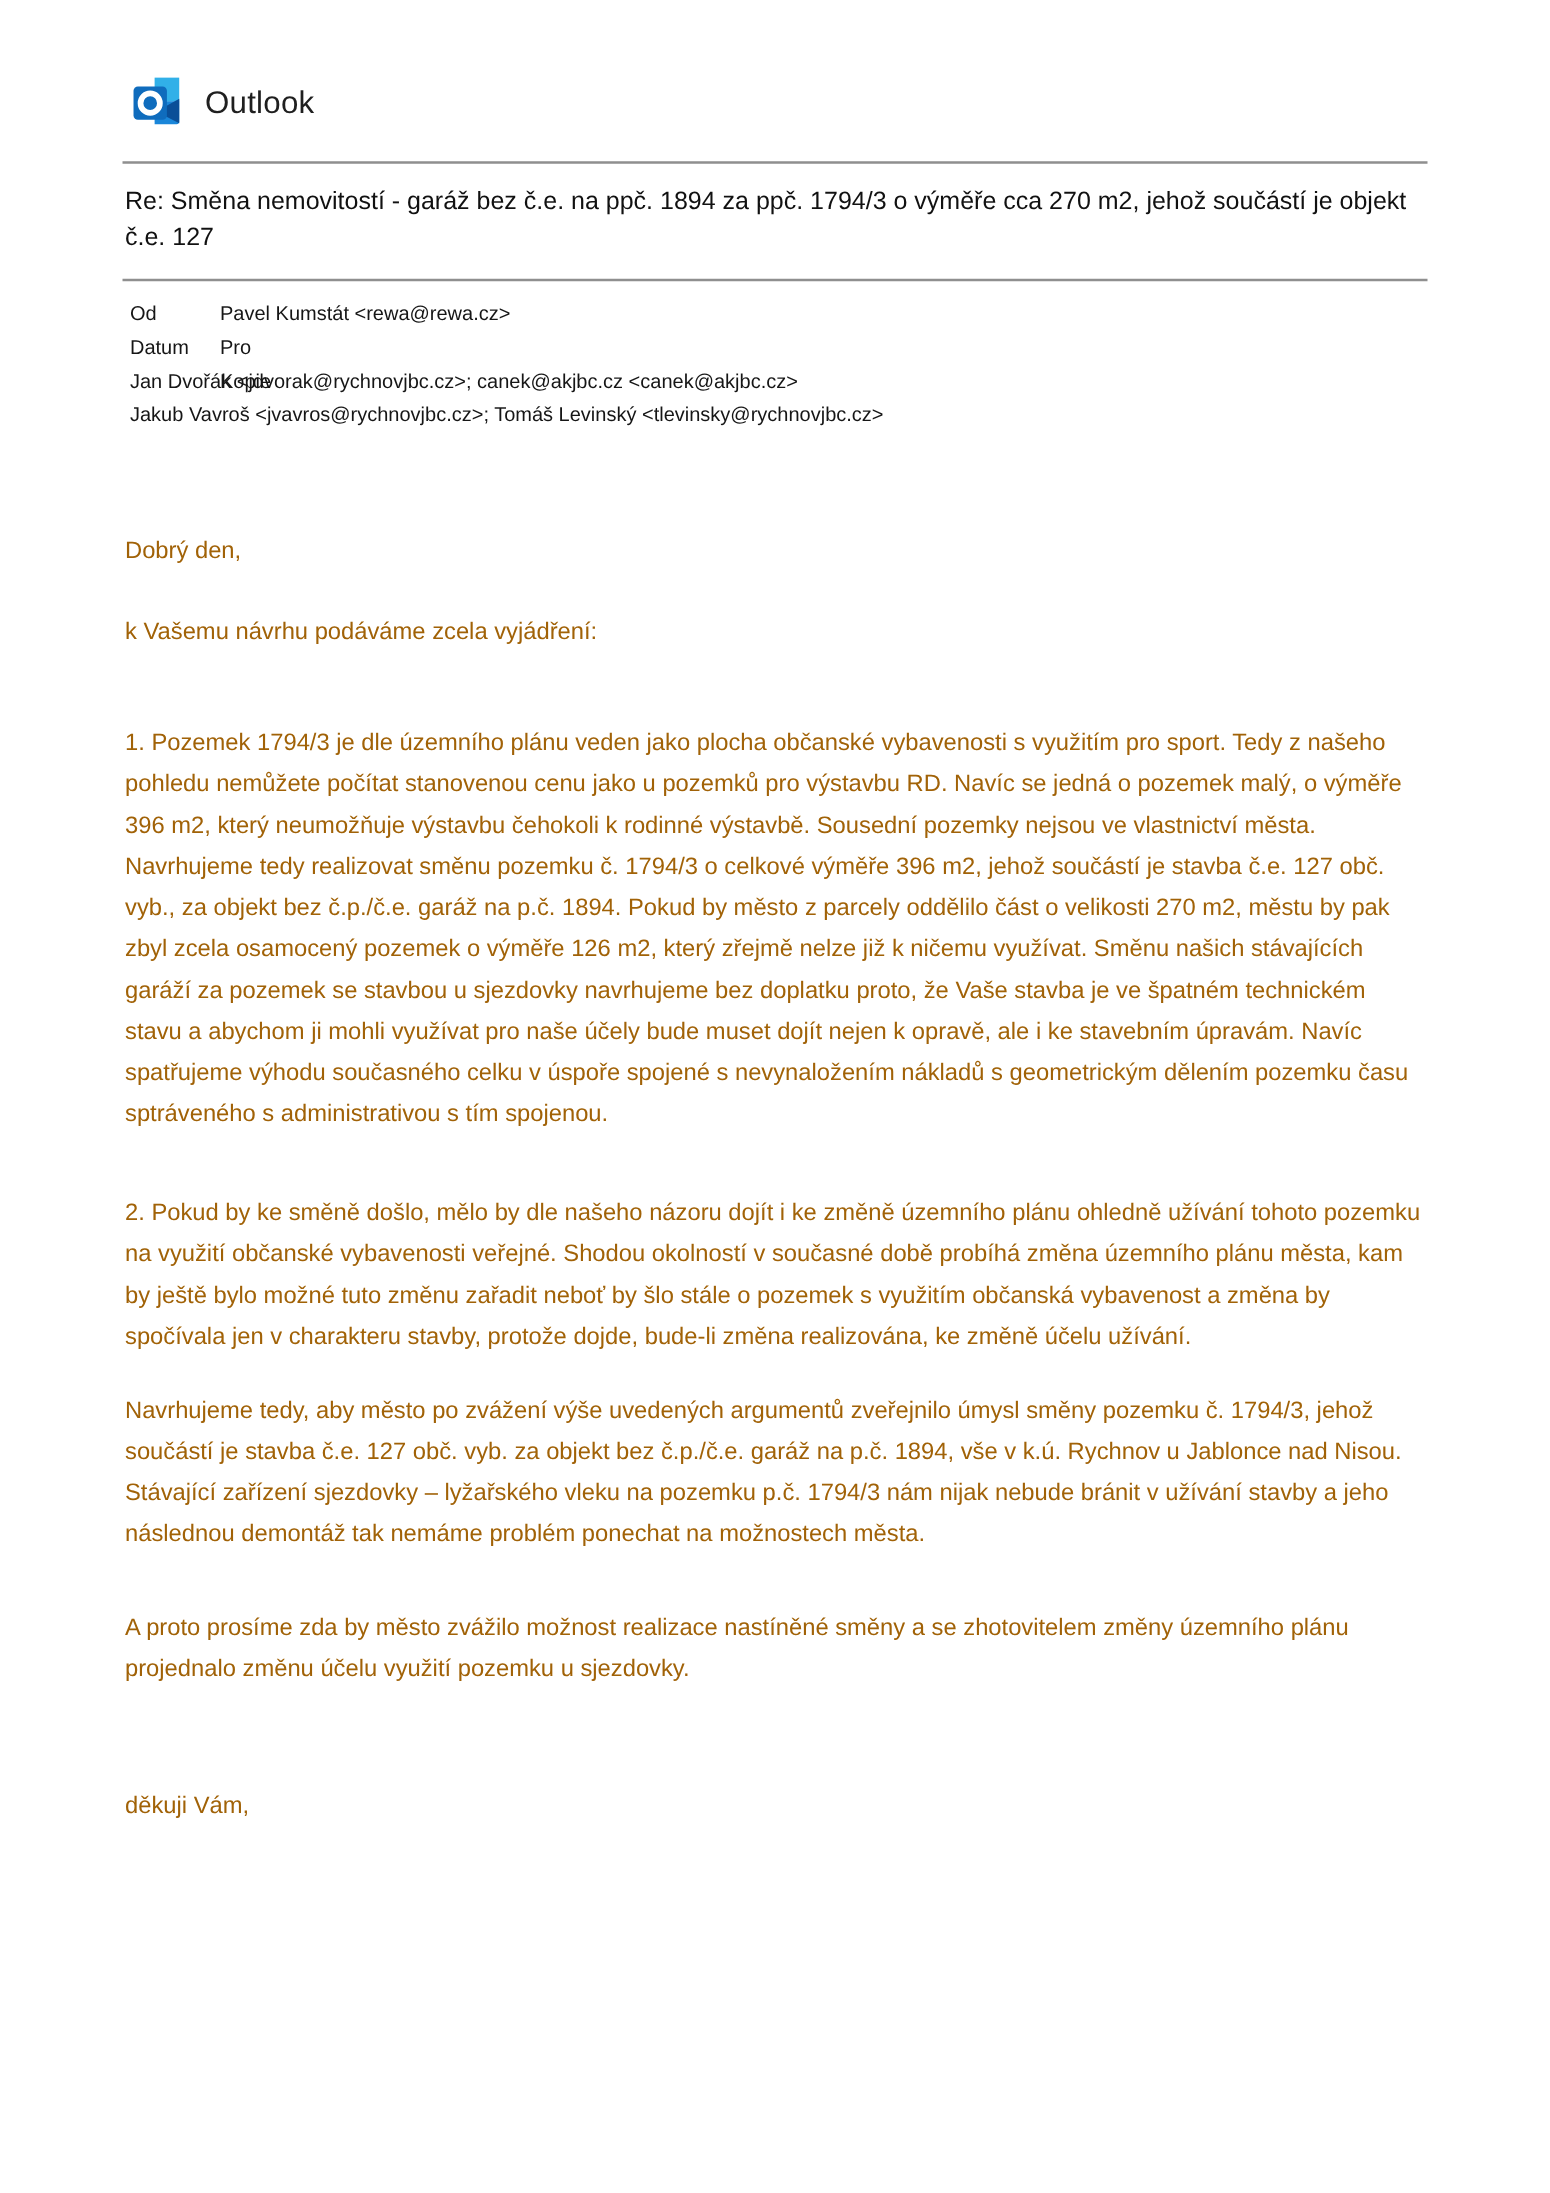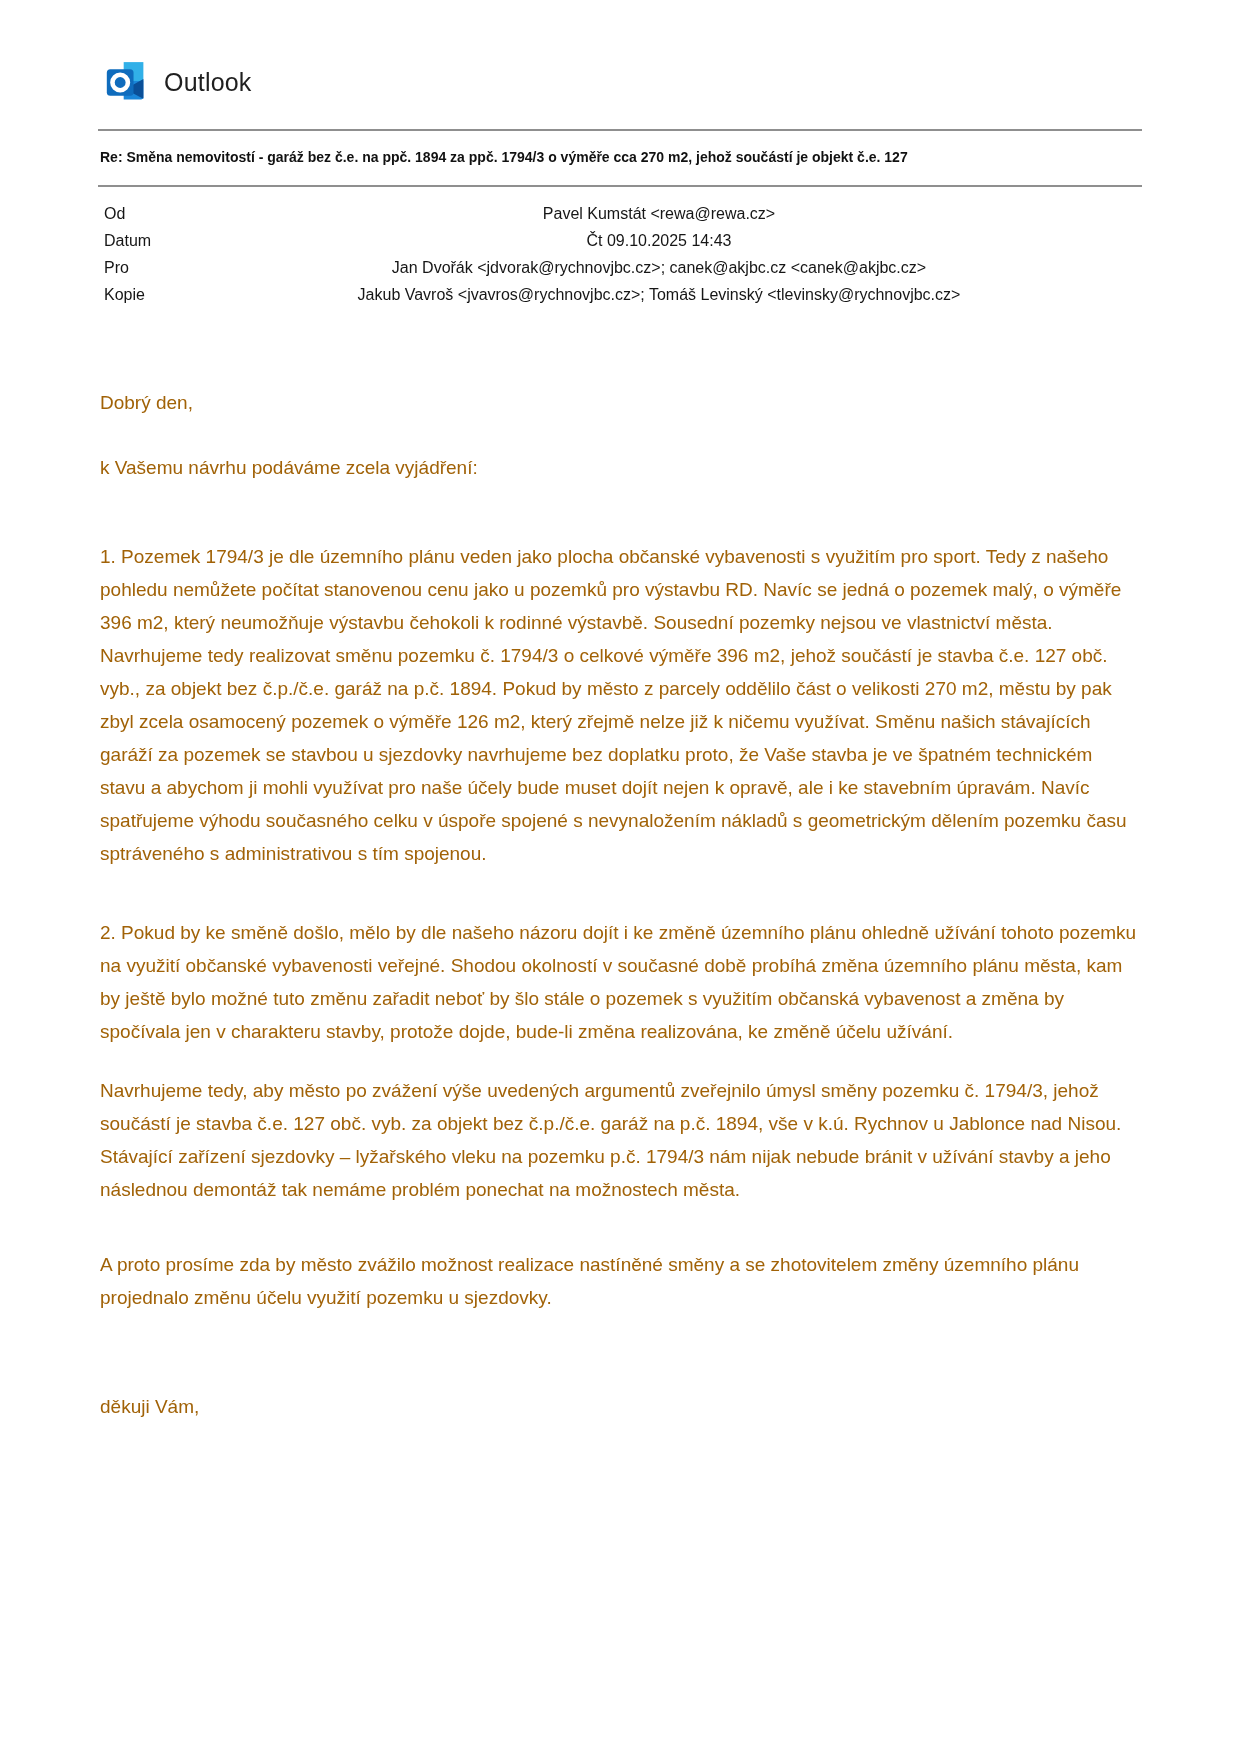--- a/index.html
+++ b/index.html
@@ -24,38 +24,38 @@
     font-size: 25px;
     color: #1f1f1f;
     letter-spacing: 0.2px;
   }
   .divider {
     border: none;
     border-top: 2px solid #8f8f8f;
     margin: 0;
   }
   .subject {
-    font-size: 14px;
-    font-weight: 700;
+    font-size: 20px;
+    font-weight: 400;
     line-height: 1.45;
     margin: 16px 0 18px 2px;
     color: #111111;
     max-width: 1125px;
   }
   .headers {
     display: grid;
     grid-template-columns: 66px auto;
     column-gap: 6px;
     row-gap: 9px;
     font-size: 16px;
     margin: 18px 0 0 6px;
     color: #161616;
   }
   .h-label { font-weight: 400; white-space: nowrap; }
-  .h-value { white-space: nowrap; text-align: center; }
+  .h-value { white-space: nowrap; }
   .email-body {
     font-size: 19px;
     line-height: 33px;
     margin-top: 82px;
     margin-left: 2px;
     max-width: 1148px;
     color: #a16207;
   }
   .email-body p { margin: 0; }
   .greeting   { margin-bottom: 32px !important; }
@@ -86,21 +86,20 @@
 
   <div class="subject">Re: Směna nemovitostí - garáž bez č.e. na ppč. 1894 za ppč. 1794/3 o výměře cca 270 m2, jehož součástí je objekt č.e. 127</div>
 
   <hr class="divider">
 
   <div class="headers">
     <span class="h-label">Od</span>
     <span class="h-value">Pavel Kumstát &lt;rewa@rewa.cz&gt;</span>
 
     <span class="h-label">Datum</span>
-    <span class="h-value">Čt 09.10.2025 14:43</span>
 
     <span class="h-label">Pro</span>
     <span class="h-value">Jan Dvořák &lt;jdvorak@rychnovjbc.cz&gt;; canek@akjbc.cz &lt;canek@akjbc.cz&gt;</span>
 
     <span class="h-label">Kopie</span>
     <span class="h-value">Jakub Vavroš &lt;jvavros@rychnovjbc.cz&gt;; Tomáš Levinský &lt;tlevinsky@rychnovjbc.cz&gt;</span>
   </div>
 
   <div class="email-body">
     <p class="greeting">Dobrý den,</p>

